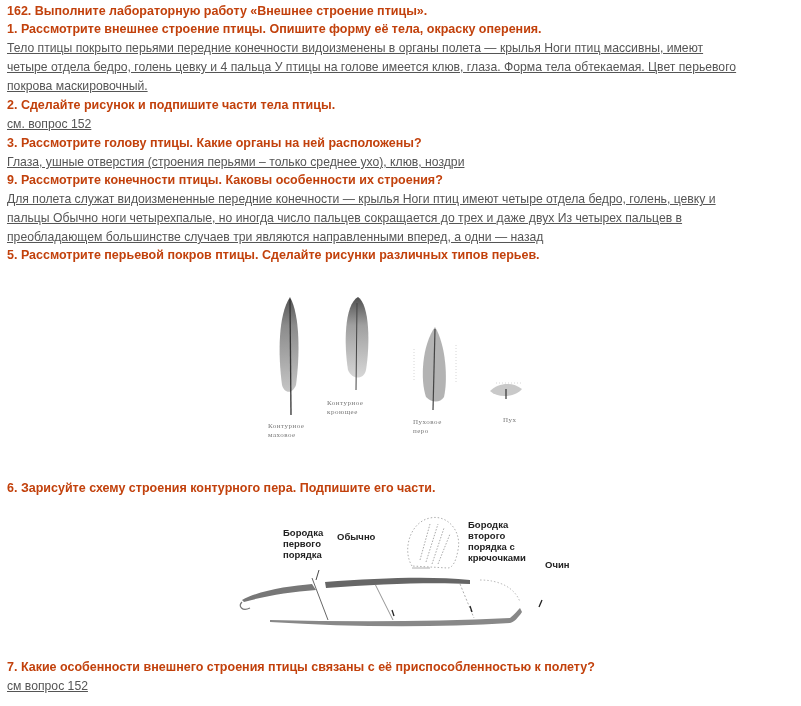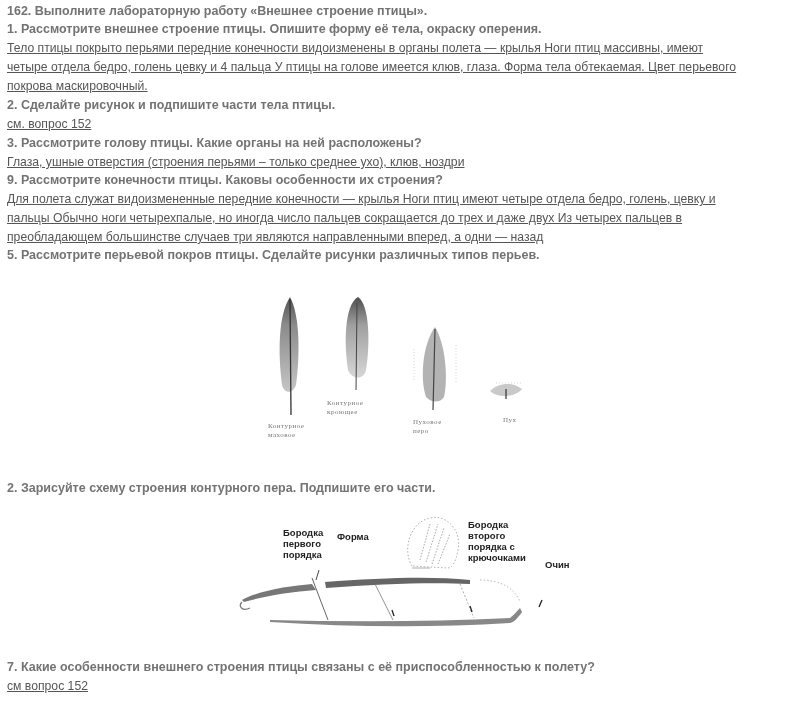--- a/index.html
+++ b/index.html
@@ -1,19 +1,19 @@
 <!DOCTYPE html>
 <html><head>
 <meta charset="utf-8">
 <style>
   html, body { margin: 0; padding: 0; background: #ffffff; }
   body { width: 801px; height: 706px; position: relative; overflow: hidden;
          font-family: "Liberation Sans", sans-serif; color: #222; }
   .line { position: absolute; left: 7px; white-space: nowrap; font-size: 12.5px; line-height: 18px; }
-  .bold { font-weight: bold; color: #737373; font-size: 12.5px; }
+  .bold { font-weight: bold; color: #c2410c; font-size: 12.5px; }
   .plain { color: #555; font-size: 12.2px; text-decoration: underline; }
   .lbl-small { position: absolute; font-family: "Liberation Serif", serif; font-size: 7px; color: #777; line-height: 9px; letter-spacing: 0.5px; }
   .lbl { position: absolute; font-family: "Liberation Sans", sans-serif; font-weight: bold; font-size: 9.5px; line-height: 11px; color: #222; }
   svg { position: absolute; }
 </style>
 </head>
 <body>
 
 <div class="line bold" style="top:2px">162. Выполните лабораторную работу «Внешнее строение птицы».</div>
 <div class="line bold" style="top:20px">1. Рассмотрите внешнее строение птицы. Опишите форму её тела, окраску оперения.</div>
@@ -80,21 +80,21 @@
   <div>кроющее</div>
 </div>
 <div class="lbl-small" style="left:413px; top:418px">
   <div>Пуховое</div>
   <div>перо</div>
 </div>
 <div class="lbl-small" style="left:503px; top:416px">
   <div>Пух</div>
 </div>
 
-<div class="line bold" style="top:479px">2. Зарисуйте схему строения контурного пера. Подпишите его части.</div>
+<div class="line bold" style="top:479px">6. Зарисуйте схему строения контурного пера. Подпишите его части.</div>
 
 <svg style="left:230px; top:510px" width="340" height="125" viewBox="0 0 340 125">
 
   <g>
     <path d="M182 56 C172 40, 180 12, 200 8 C218 4, 232 22, 228 40 C226 52, 222 58, 218 58 Z" fill="none" stroke="#999" stroke-width="0.8" stroke-dasharray="1.5 2"></path>
     <path d="M190 50 L200 14 M196 52 L208 14 M202 54 L214 18 M208 54 L220 24" stroke="#aaa" stroke-width="1" stroke-dasharray="1.5 1.5"></path>
     <line x1="182" y1="58" x2="200" y2="58" stroke="#999" stroke-width="0.8"></line>
   </g>
 
   <g>
@@ -110,21 +110,21 @@
     <line x1="240" y1="96" x2="242" y2="102" stroke="#222" stroke-width="1.3"></line>
     <line x1="162" y1="100" x2="164" y2="106" stroke="#222" stroke-width="1.3"></line>
     <line x1="86" y1="70" x2="89" y2="60" stroke="#333" stroke-width="0.9"></line>
   </g>
 </svg>
 <div class="lbl" style="left:283px; top:527px">
   <div>Бородка</div>
   <div>первого</div>
   <div>порядка</div>
 </div>
-<div class="lbl" style="left:337px; top:531px">Форма</div>
+<div class="lbl" style="left:337px; top:531px">Обычно</div>
 <div class="lbl" style="left:468px; top:519px">
   <div>Бородка</div>
   <div>второго</div>
   <div>порядка с</div>
   <div>крючочками</div>
 </div>
 <div class="lbl" style="left:545px; top:559px">Очин</div>
 
 <div class="line bold" style="top:658px">7. Какие особенности внешнего строения птицы связаны с её приспособленностью к полету?</div>
 <div class="line plain" style="top:677px">см  вопрос 152</div>

